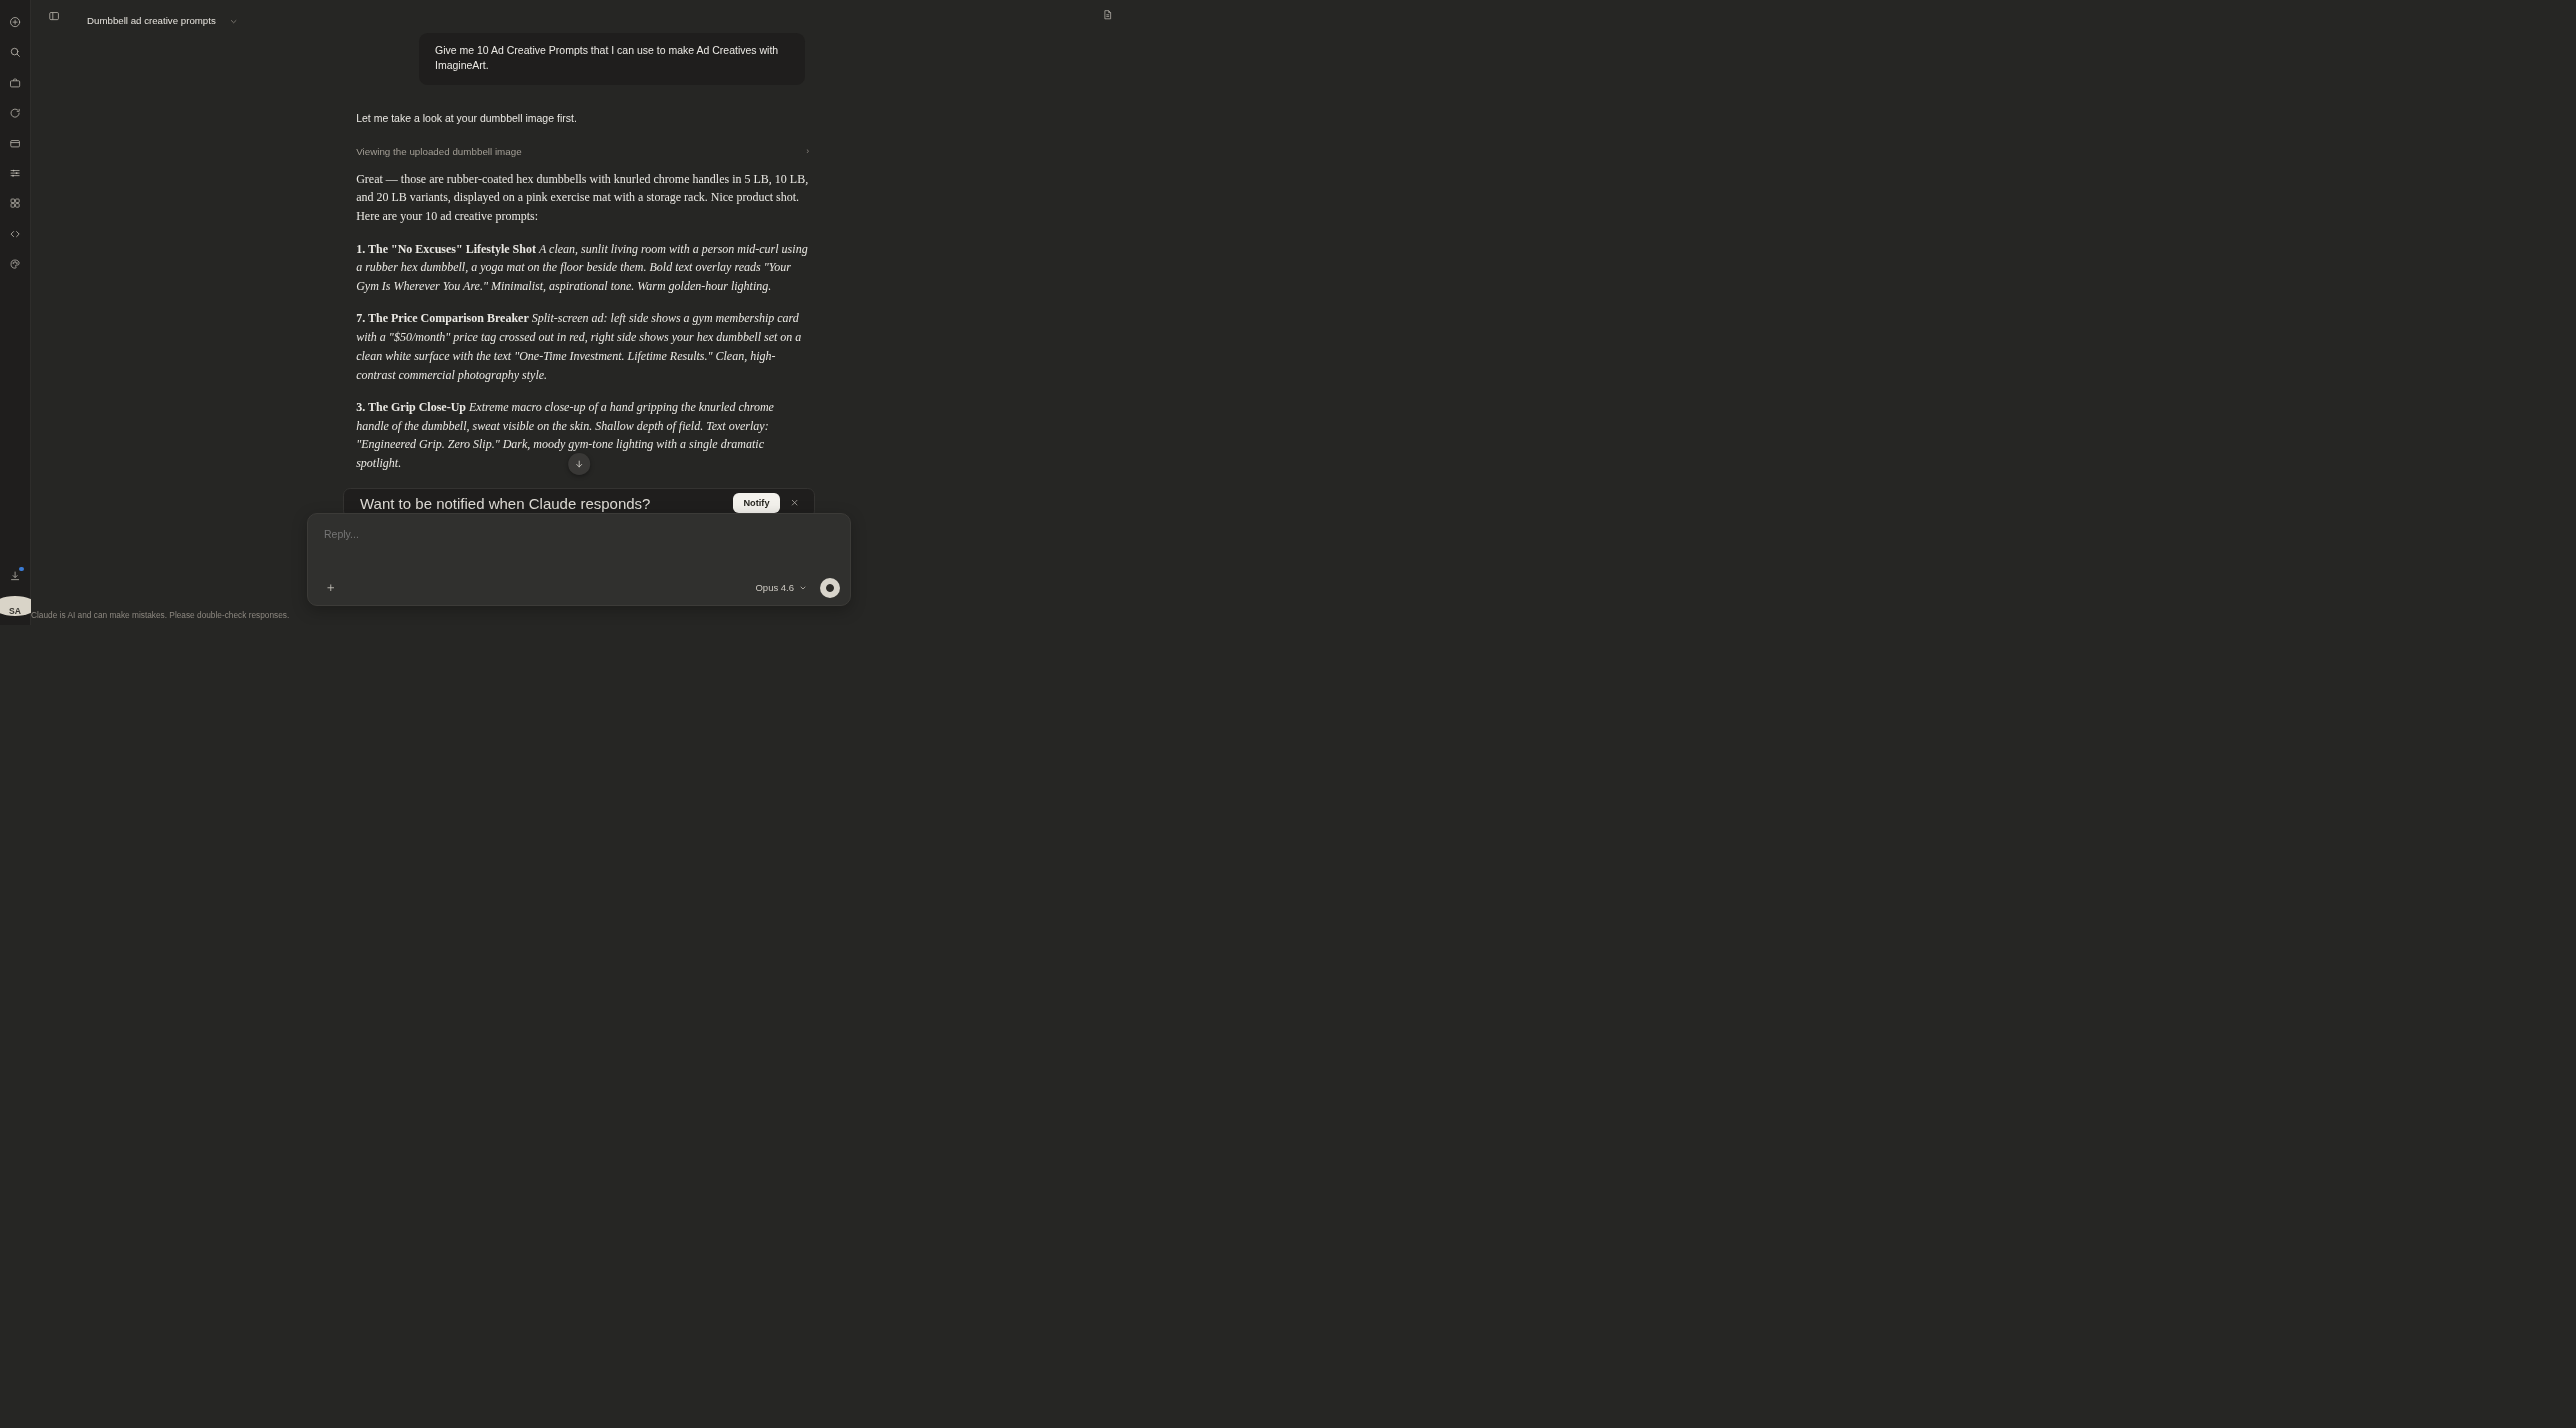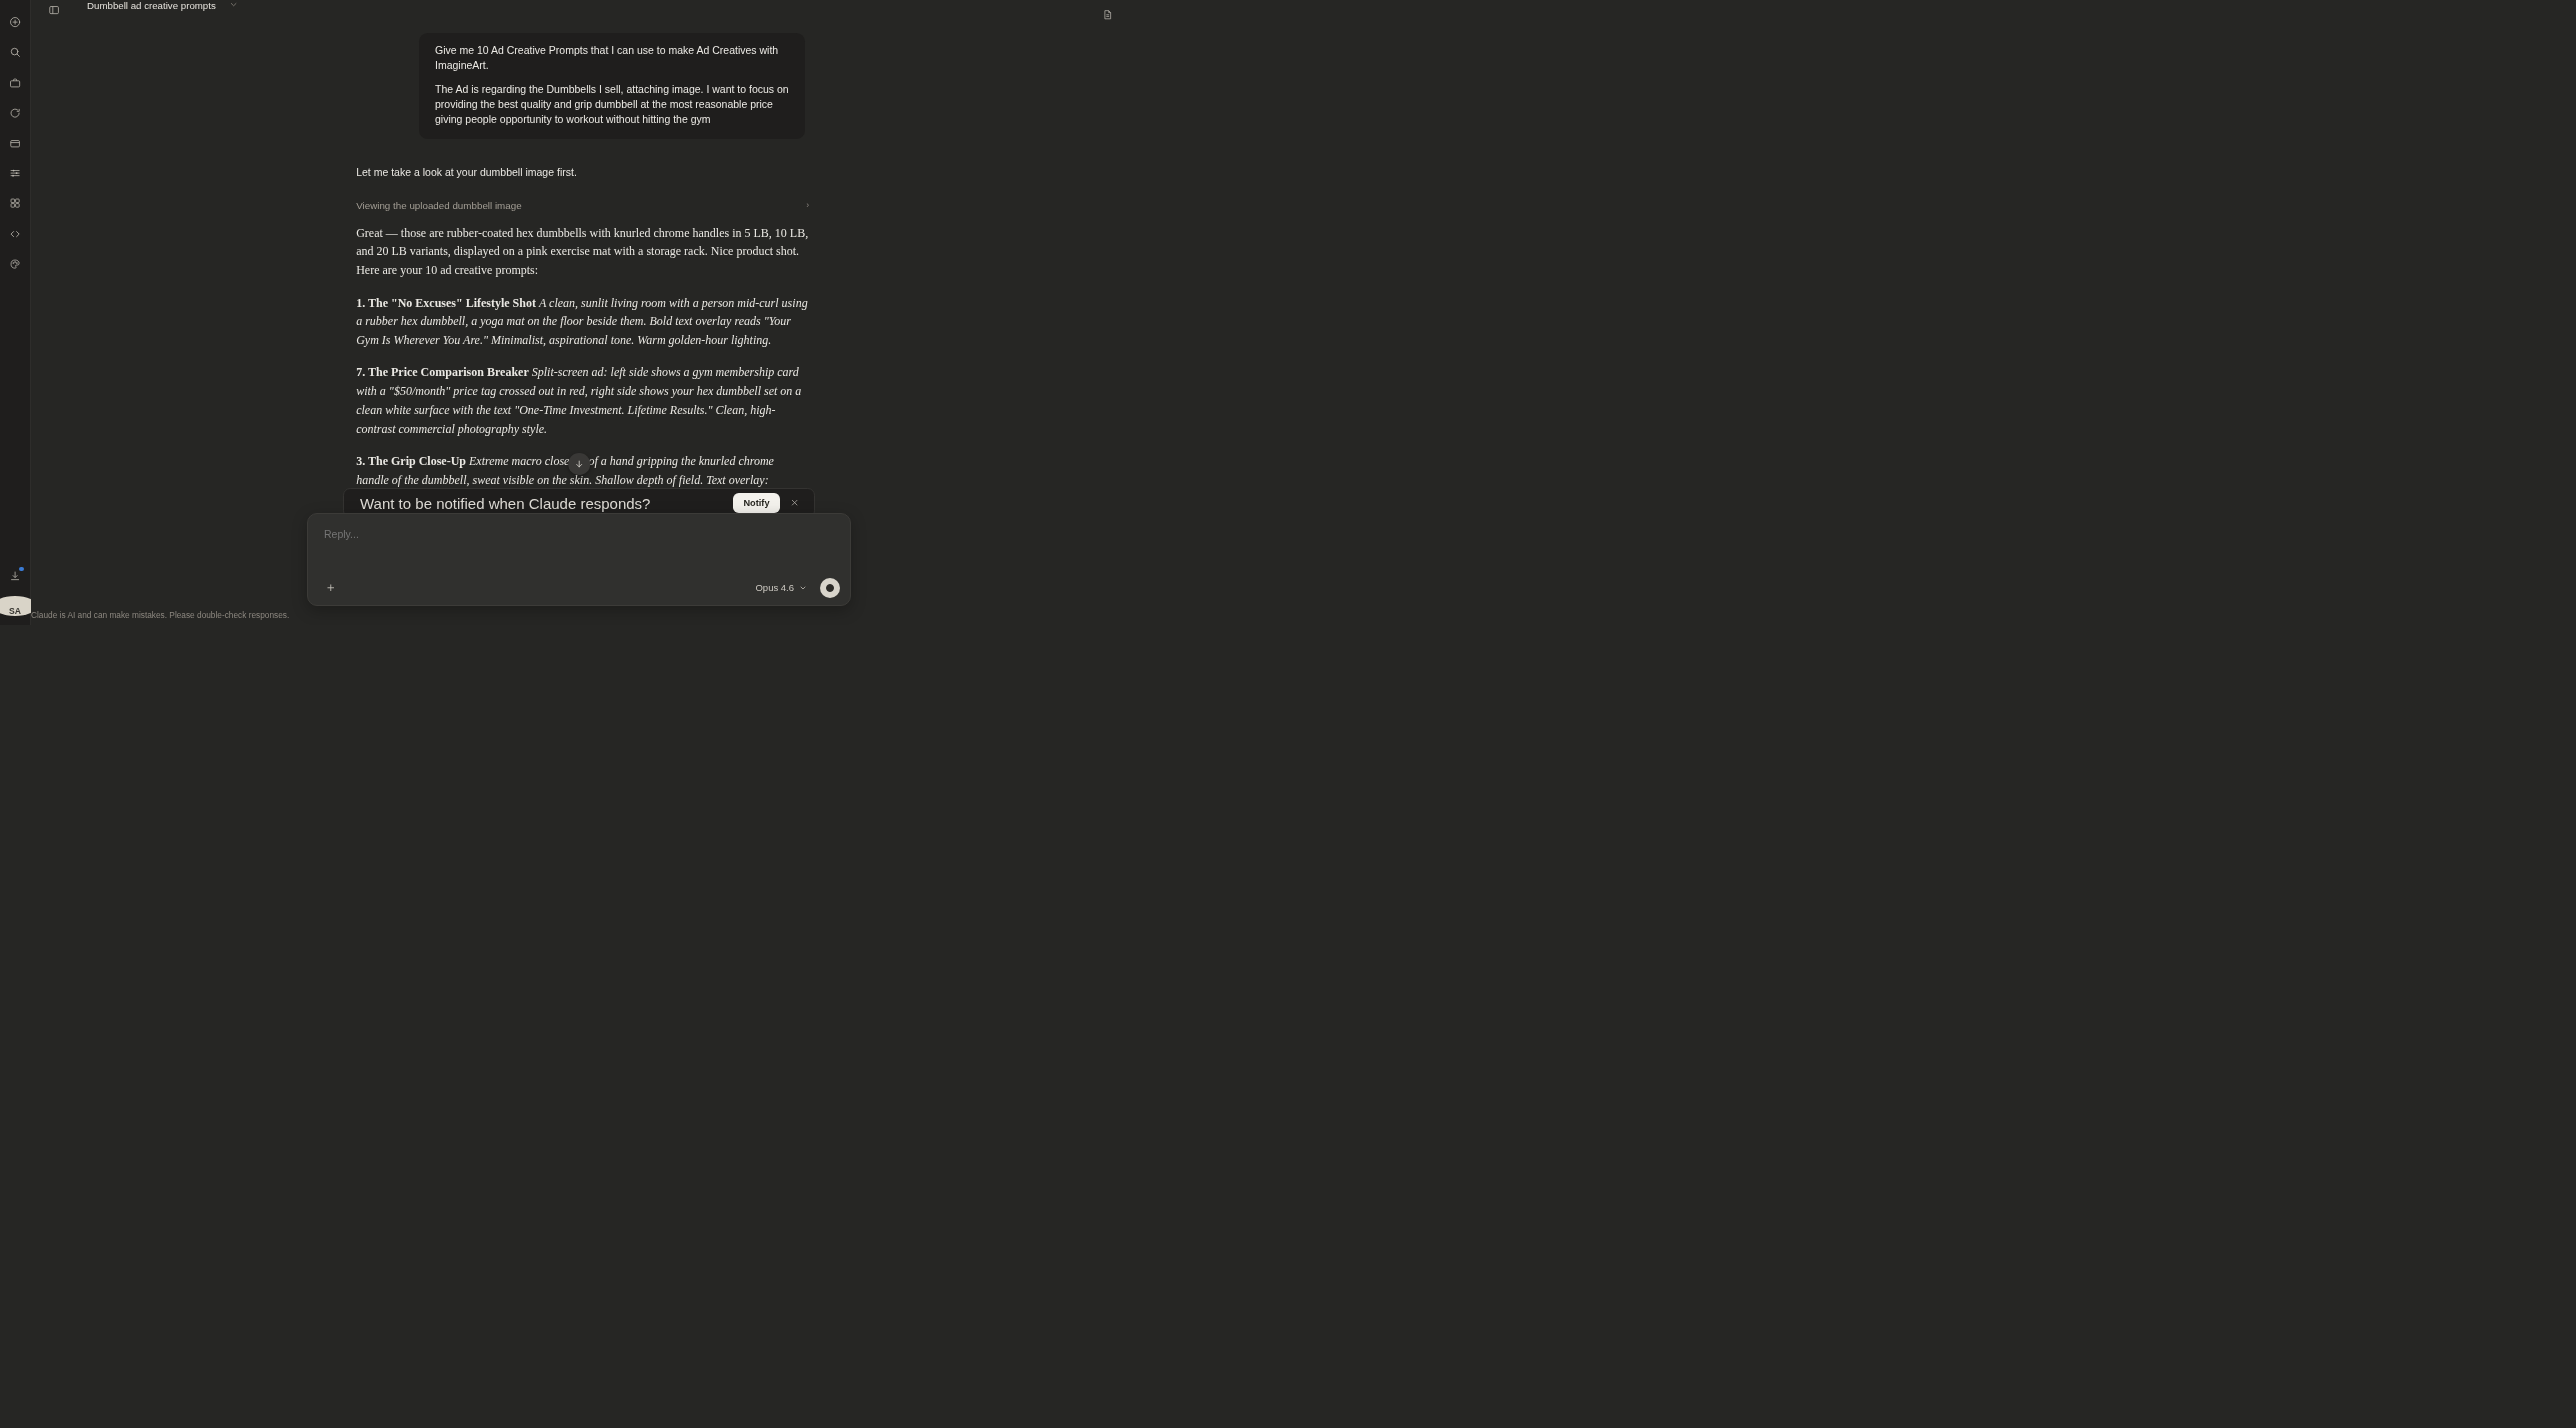--- a/index.html
+++ b/index.html
@@ -50,21 +50,21 @@
   .dl-dot {
     position: absolute; right: 2.2px; top: 2.2px;
     width: 4.3px; height: 4.3px; border-radius: 50%;
     background: #3a7bd5;
   }
 
   
   .main { position: relative; flex: 1 1 auto; height: 625px; }
 
   .topbar {
-    height: 26px; display: flex; align-items: flex-start;
+    height: 26px; display: flex; align-items: flex-end;
     padding: 0 8.6px; gap: 7.2px;
   }
   .panel-toggle {
     width: 20px; height: 20px; border-radius: 4.3px;
     display: flex; align-items: center; justify-content: center;
     color: #b9b5ad; cursor: pointer; margin-left: 4.3px;
   }
   .chat-title {
     font-size: 9.7px; color: #e5e2dc; margin-left: 16px;
     cursor: pointer;
@@ -329,21 +329,20 @@
             <path d="M9 12h6M9 15.5h6"></path>
         </svg>
       </div>
     </div>
 
     <div class="convo">
       <div class="convo-inner">
 
         <div class="user-msg">
           <p>Give me 10 Ad Creative Prompts that I can use to make Ad Creatives with ImagineArt.</p>
-          <p>The Ad is regarding the Dumbbells I sell, attaching image. I want to focus on providing the best quality and grip dumbbell at the most reasonable price giving people opportunity to workout without hitting the gym</p>
         </div>
 
         <div class="assistant">
           <p class="intro">Let me take a look at your dumbbell image first.</p>
 
           <div class="tool-row">
             <span>Viewing the uploaded dumbbell image</span>
             <span class="arrow">›</span>
           </div>
 

